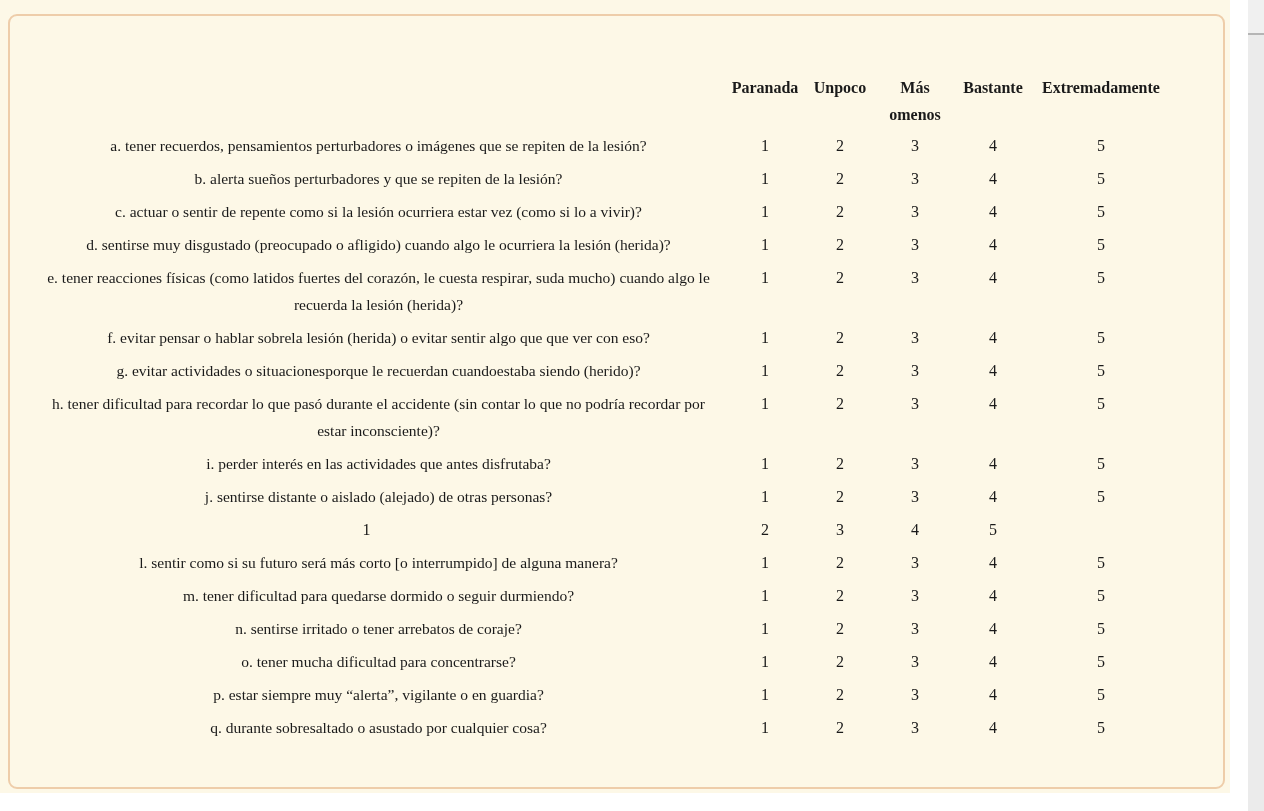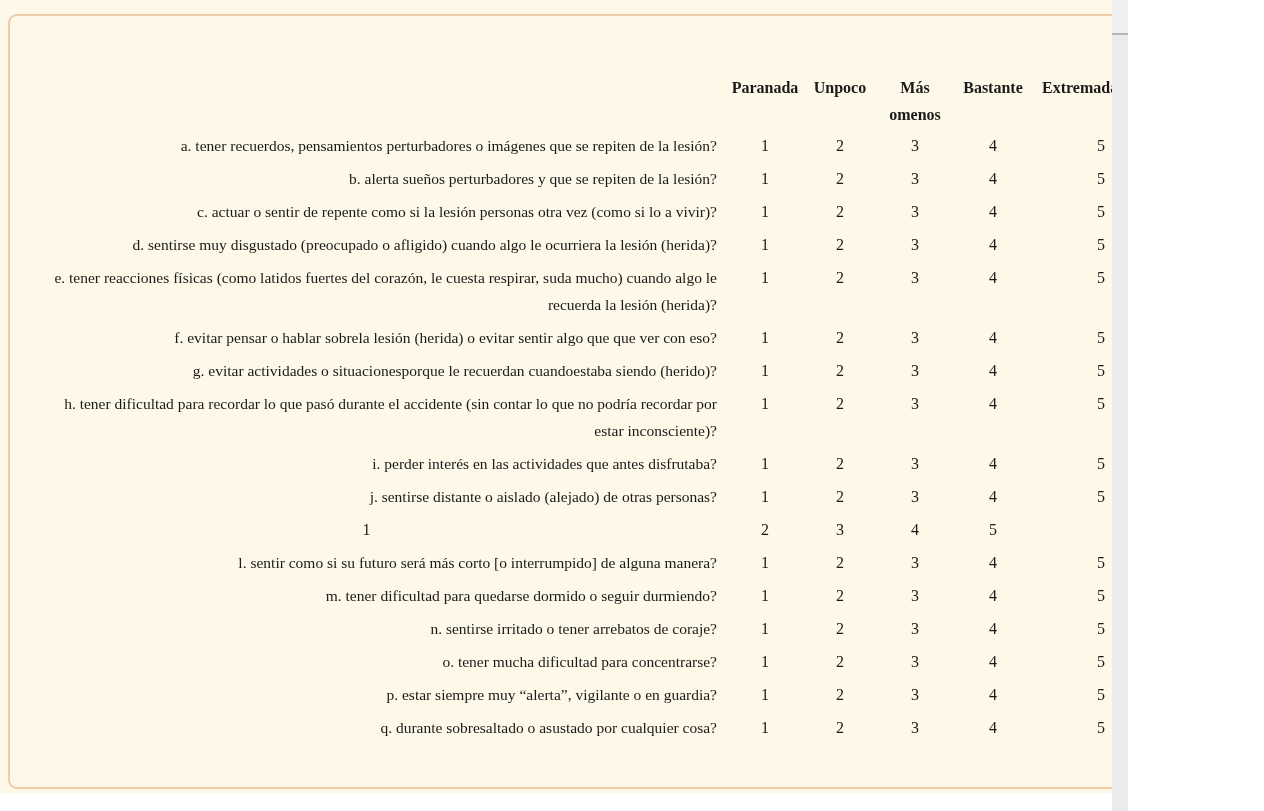--- a/index.html
+++ b/index.html
@@ -3,21 +3,21 @@
 <meta charset="utf-8">
 <style>
   html, body {
     margin: 0;
     padding: 0;
     background: #ffffff;
     font-family: "Liberation Serif", "DejaVu Serif", serif;
   }
   #stage {
     position: relative;
-    width: 1128px;
+    width: 1264px;
     height: 811px;
     overflow: hidden;
     background: #ffffff;
   }
   
   .doc-bg {
     position: absolute;
     left: 0; top: 0;
     width: 1230px;
     height: 793px;
@@ -50,21 +50,21 @@
   .header-row .hcell {
     text-align: center;
   }
   .hcell .hlabel { display: inline-block; }
   .hcell.h-mid .hlabel { max-width: 64px; } 
   .q-row { margin-bottom: 6px; font-size: 15.5px; }
   .q-cell {
     padding-left: 30px;
     padding-right: 6px;
     box-sizing: border-box;
-    text-align: right;
+    text-align: center;
   }
   .v-cell {
     text-align: center;
     font-size: 16px;
   }
   
   .scrollbar {
     position: absolute;
     top: 0; right: 0;
     width: 16px;
@@ -125,21 +125,21 @@
   <div class="grid-row q-row">
     <div class="q-cell">b. alerta sueños perturbadores y que se repiten de la lesión?</div>
     <div class="v-cell">1</div>
     <div class="v-cell">2</div>
     <div class="v-cell">3</div>
     <div class="v-cell">4</div>
     <div class="v-cell">5</div>
   </div>
 
   <div class="grid-row q-row">
-    <div class="q-cell">c. actuar o sentir de repente como si la lesión personas otra vez (como si lo a vivir)?</div>
+    <div class="q-cell">c. actuar o sentir de repente como si la lesión ocurriera estar vez (como si lo a vivir)?</div>
     <div class="v-cell">1</div>
     <div class="v-cell">2</div>
     <div class="v-cell">3</div>
     <div class="v-cell">4</div>
     <div class="v-cell">5</div>
   </div>
 
   <div class="grid-row q-row">
     <div class="q-cell">d. sentirse muy disgustado (preocupado o afligido) cuando algo le ocurriera la lesión (herida)?</div>
     <div class="v-cell">1</div>

